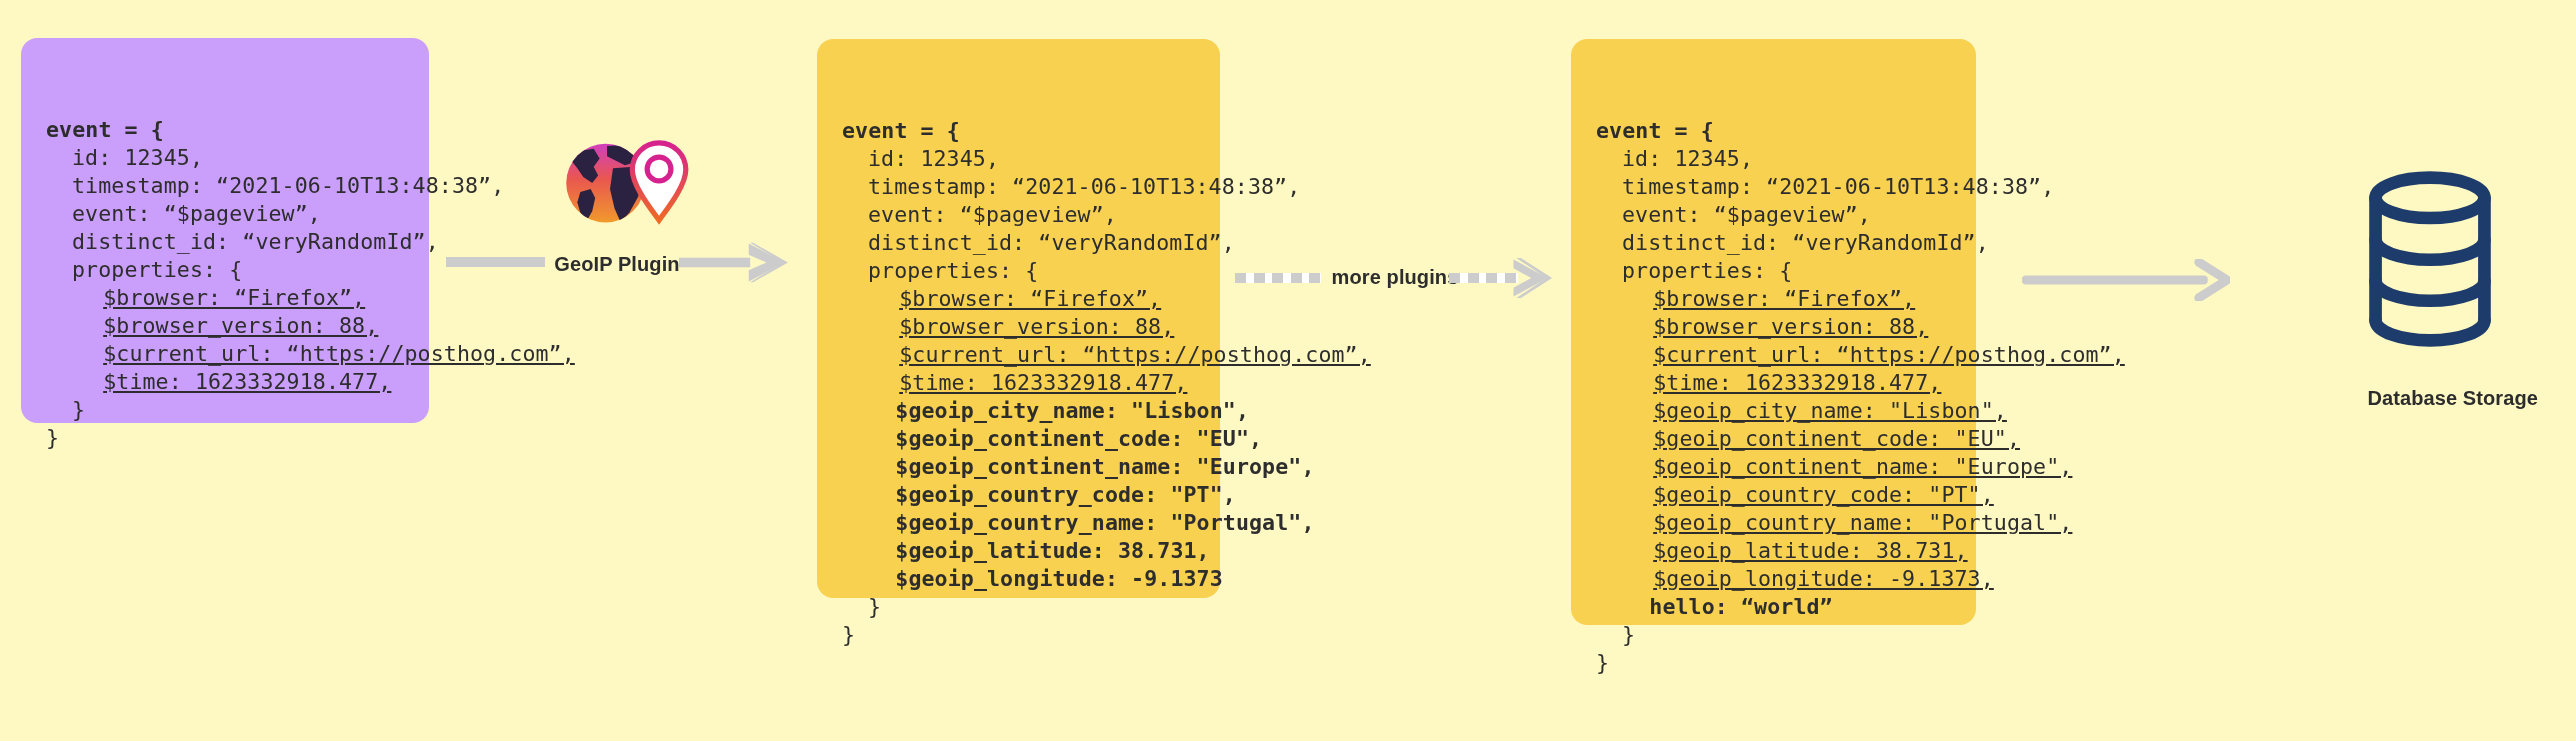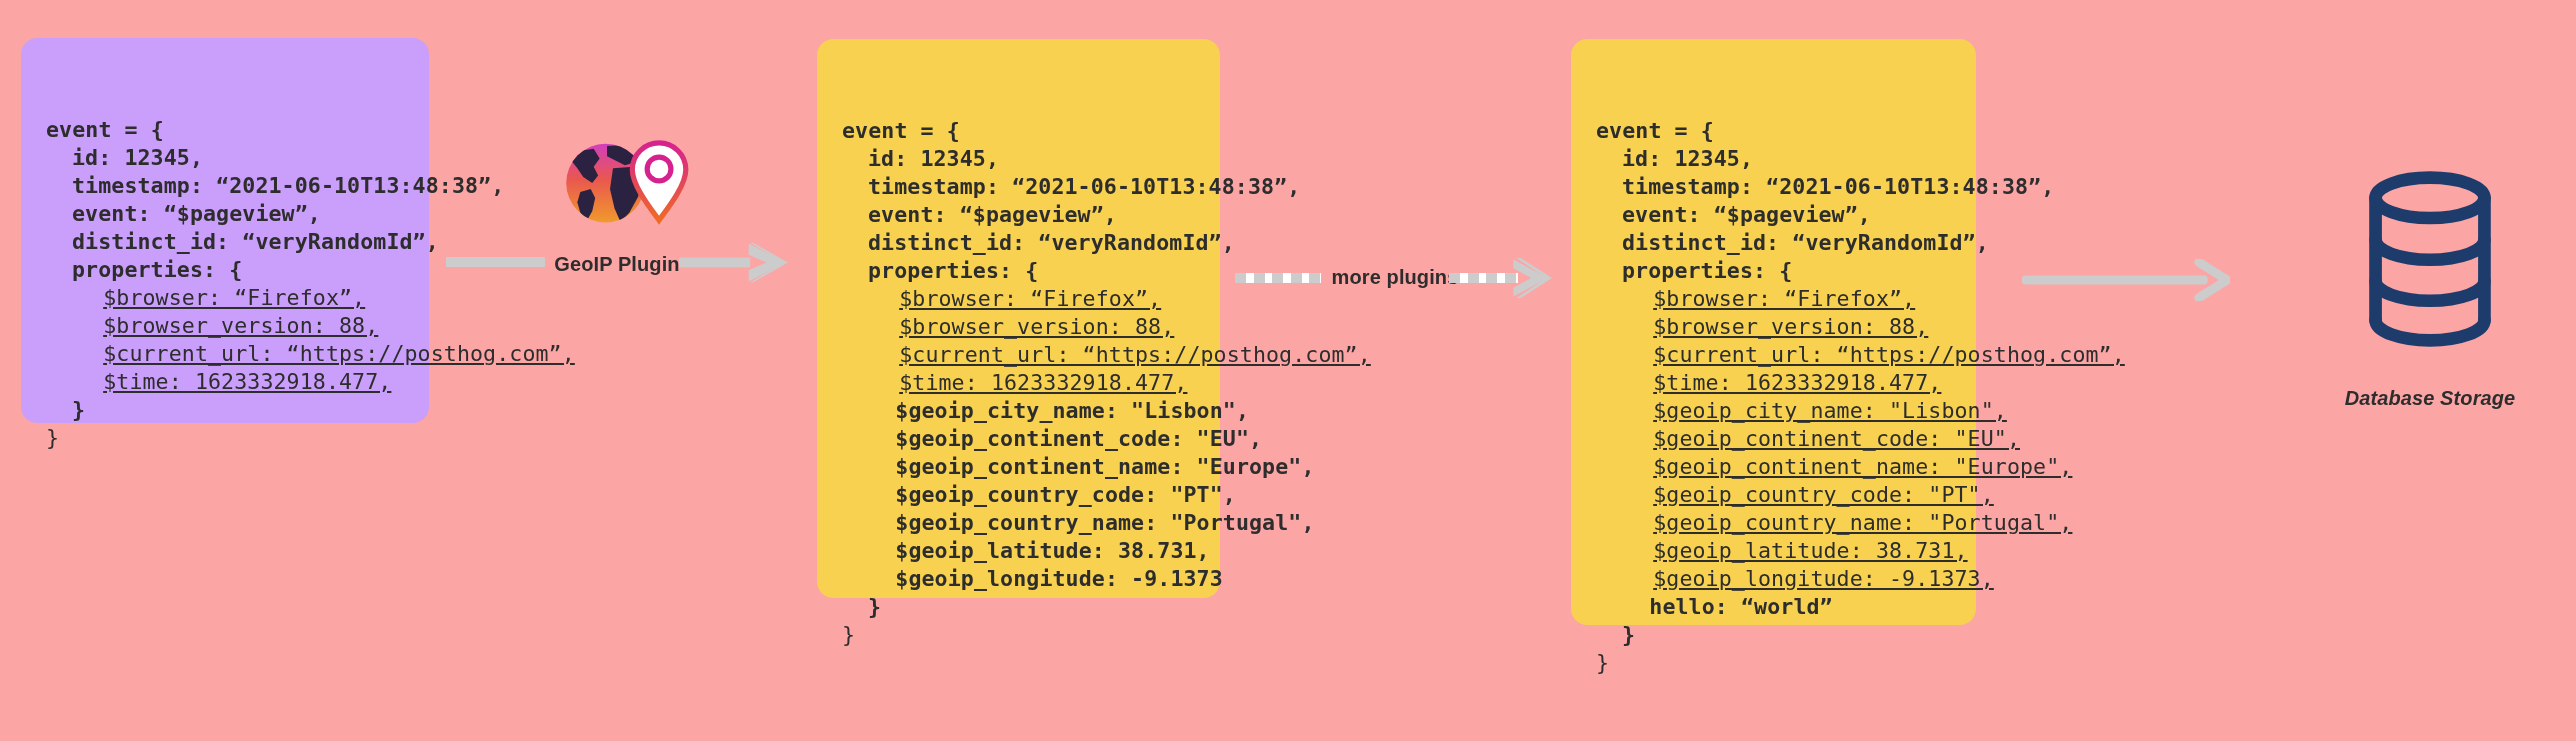--- a/index.html
+++ b/index.html
@@ -9,42 +9,42 @@
     background: #ffffff;
   }
   body {
     font-family: "Liberation Sans", sans-serif;
     -webkit-font-smoothing: antialiased;
   }
   #stage {
     position: relative;
     width: 2576px;
     height: 741px;
-    background: #fca5a5;
+    background: #fef9c3;
     overflow: hidden;
   }
 
   
   .event-card {
     position: absolute;
     border-radius: 16.4px;
     box-sizing: border-box;
     padding: 22px 25px 22px 25px;
     color: #2d2d2d;
     font-size: 21.6px;
     line-height: 28px;
     white-space: pre;
     letter-spacing: 0.1px;
   }
   .card-purple { background: #ca9efb; }
   .card-yellow { background: #f7d14f; }
 
   .code-line { display: block; }
   .code-line.bold { font-weight: bold; }
-  .code-line.indent1 { padding-left: 2.0ch; font-weight: bold; }
+  .code-line.indent1 { padding-left: 2.0ch; }
   .code-line.indent2 { padding-left: 4.1ch; }
   .code-line.indent2b { padding-left: 4.4ch; text-decoration: underline; }
 
   #card1 { left: 21px;   top: 38px; width: 408px;  height: 385px; }
   #card2 { left: 817px; top: 39px; width: 403px;  height: 559px; }
   #card3 { left: 1571px; top: 39px; width: 405px;  height: 586px; }
 
   
   #geoip-connector {
     position: absolute;
@@ -149,26 +149,25 @@
     left: 46px;
     top: 0px;
     width: 124px;
     height: 176px;
   }
   #db-label {
     position: absolute;
     left: 0;
     top: 216px;
     width: 216px;
-    text-align: center;
+    text-align: right;
     font-size: 20px;
     font-weight: bold;
     color: #2d2d2d;
     letter-spacing: 0.1px;
-    font-style: italic;
   }
 </style>
 </head>
 <body>
 
 <div id="stage">
 
   <div class="event-card card-purple" id="card1">
     <code id="card1-code"><span class="code-line bold">event = {</span><span class="code-line indent1">id: 12345,</span><span class="code-line indent1">timestamp: “2021-06-10T13:48:38”,</span><span class="code-line indent1">event: “$pageview”,</span><span class="code-line indent1">distinct_id: “veryRandomId”,</span><span class="code-line indent1">properties: {</span><span class="code-line indent2b">$browser: “Firefox”,</span><span class="code-line indent2b">$browser_version: 88,</span><span class="code-line indent2b">$current_url: “https://posthog.com”,</span><span class="code-line indent2b">$time: 1623332918.477,</span><span class="code-line indent1">}</span><span class="code-line">}</span></code>
   </div>

